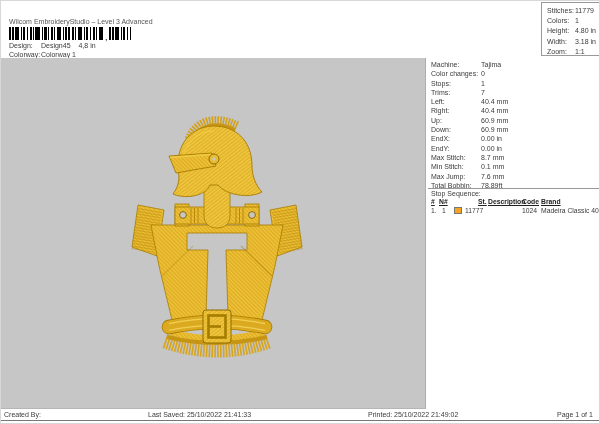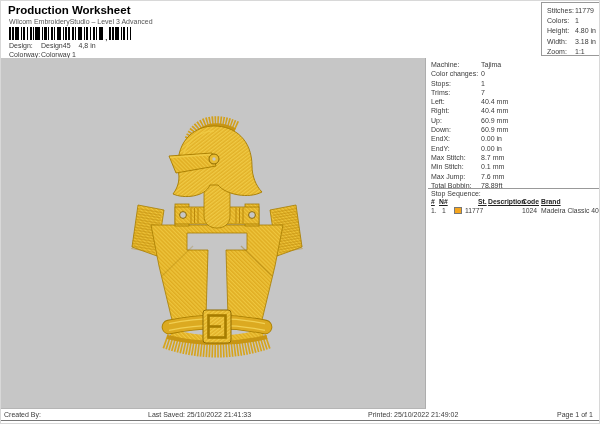--- a/index.html
+++ b/index.html
@@ -37,21 +37,20 @@
   .th{font-weight:bold;text-decoration:underline;color:#222;}
   .swatch{position:absolute;width:8px;height:7px;border:1px solid #777;box-sizing:border-box;}
   
   .footline{position:absolute;left:0;top:419px;width:600px;border-top:1px solid #777;}
 </style>
 </head>
 <body>
 
 <div id="page">
 
-  <div class="abs title" style="left:7px;top:3px">Production Worksheet</div>
   <div class="abs sub" style="left:8px;top:17px">Wilcom EmbroideryStudio – Level 3 Advanced</div>
 
   <div class="barcode">
     <div class="bars" style="width:95px"></div>
     <span class="bc-sep">,</span>
     <div class="bars" style="width:22px"></div>
   </div>
 
   <div class="abs t7" style="left:8px;top:41px">
     <span style="display:inline-block;width:30px">Design:</span>

